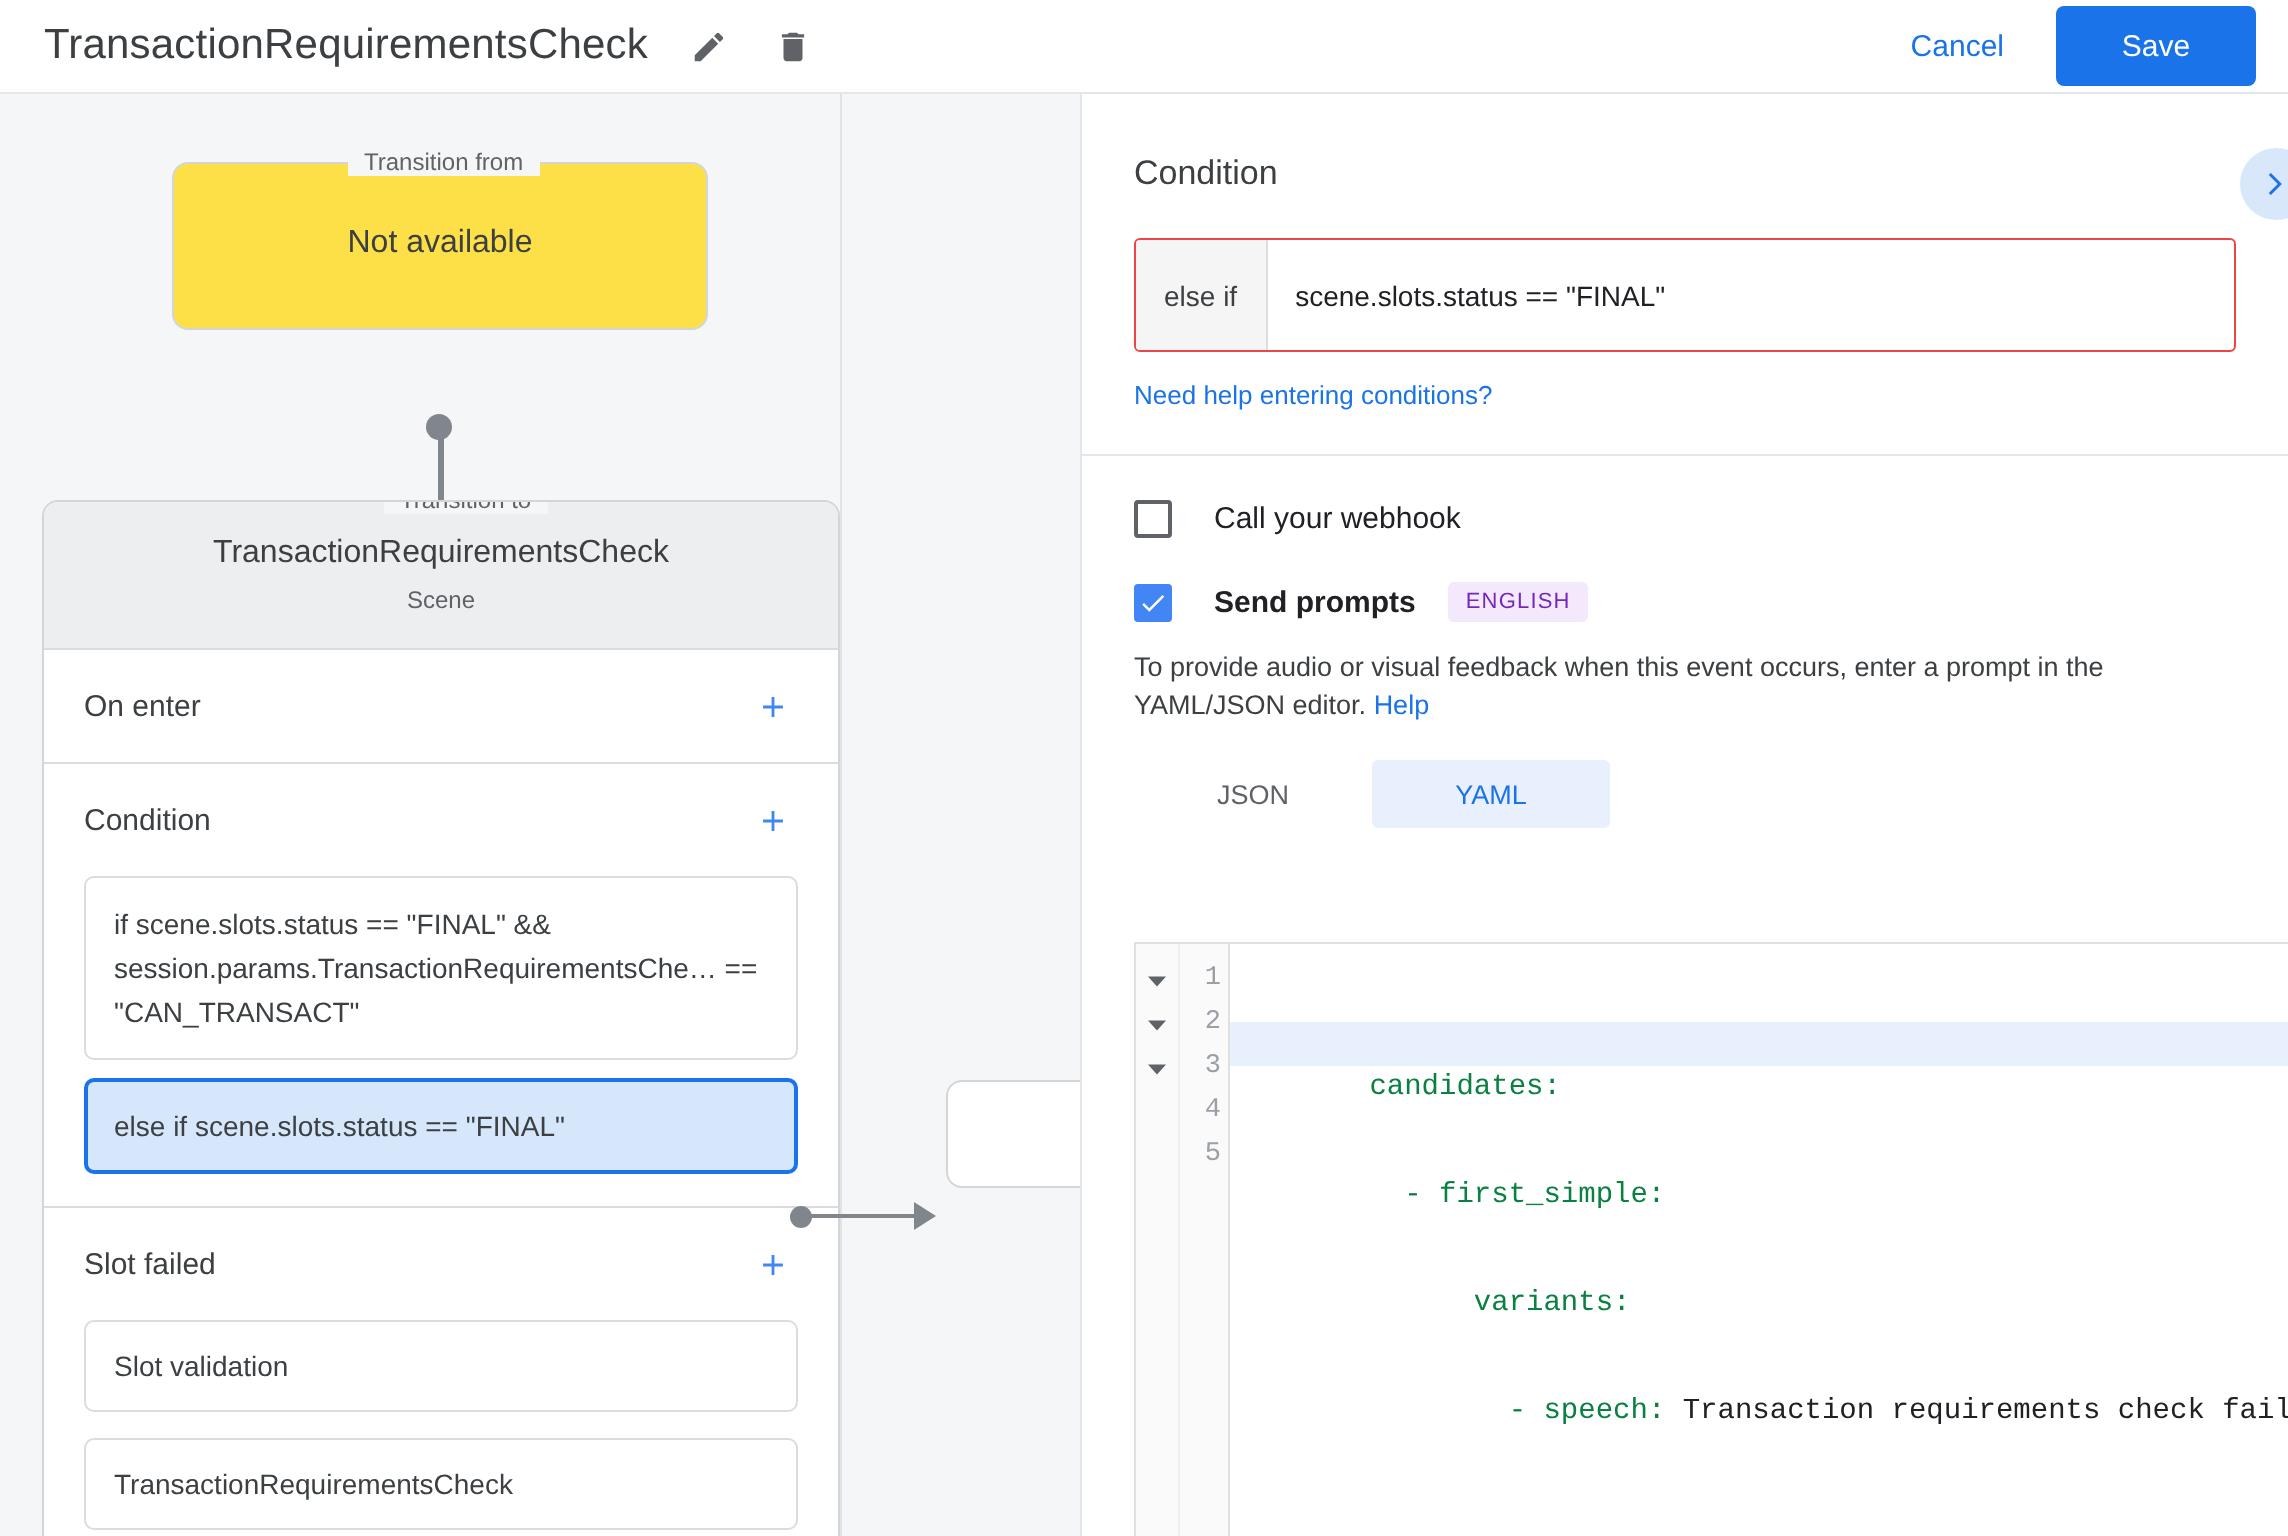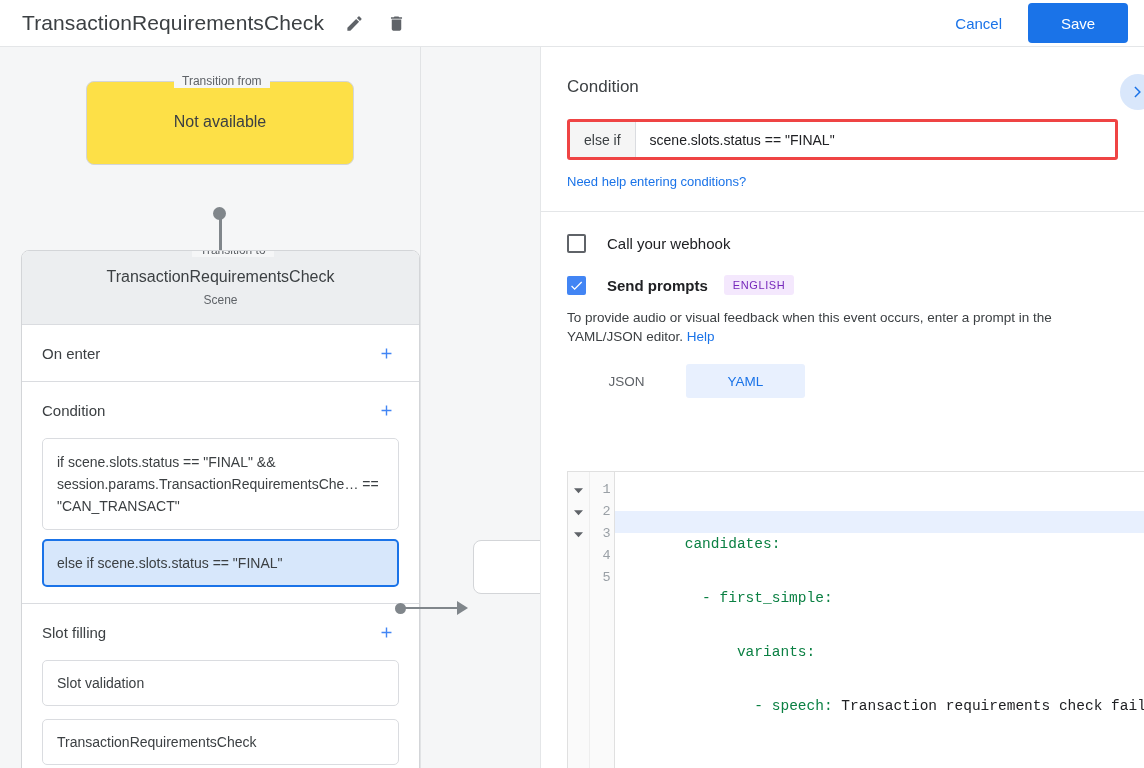--- a/index.html
+++ b/index.html
@@ -248,23 +248,23 @@
     width: 36px; height: 36px;
     border-radius: 50%;
     background: #d9e7fb;
     display: flex; align-items: center; justify-content: center;
     cursor: pointer;
   }
 
   .cond-input-row {
     display: flex;
     margin-top: 22px;
-    border: 3px solid #ef4444;
+    border: 1px solid #ef4444;
     border-radius: 3px;
-    height: 41px;
+    height: 57px;
     overflow: hidden;
     background: #ffffff;
   }
   .cond-prefix {
     background: #f5f5f5;
     border-right: 1px solid #dadce0;
     display: flex; align-items: center;
     padding: 0 14px;
     font-size: 14px;
     color: #3c4043;
@@ -465,21 +465,21 @@
         </div>
       </div>
       <div class="sect-body">
         <div class="cond-box">if scene.slots.status == "FINAL" &amp;&amp; session.params.TransactionRequirementsChe… == "CAN_TRANSACT"</div>
         <div class="cond-box selected">else if scene.slots.status == "FINAL"</div>
       </div>
     </div>
 
     <div class="sect">
       <div class="sect-head">
-        <div class="sect-title">Slot filling</div>
+        <div class="sect-title">Slot failed</div>
         <div class="plus-btn">
           <svg width="17" height="17" viewBox="0 0 24 24" fill="#4285f4">
               <path d="M19 13h-6v6h-2v-6H5v-2h6V5h2v6h6v2z"></path>
             </svg>
         </div>
       </div>
       <div class="sect-body">
         <div class="slot-box">Slot validation</div>
         <div class="slot-box">TransactionRequirementsCheck</div>
       </div>

